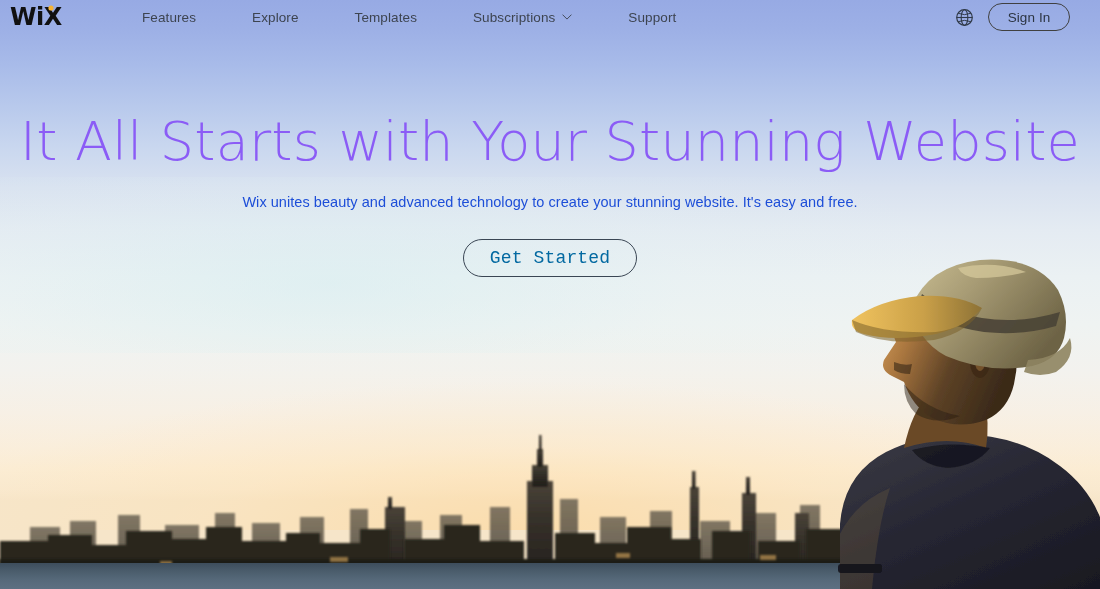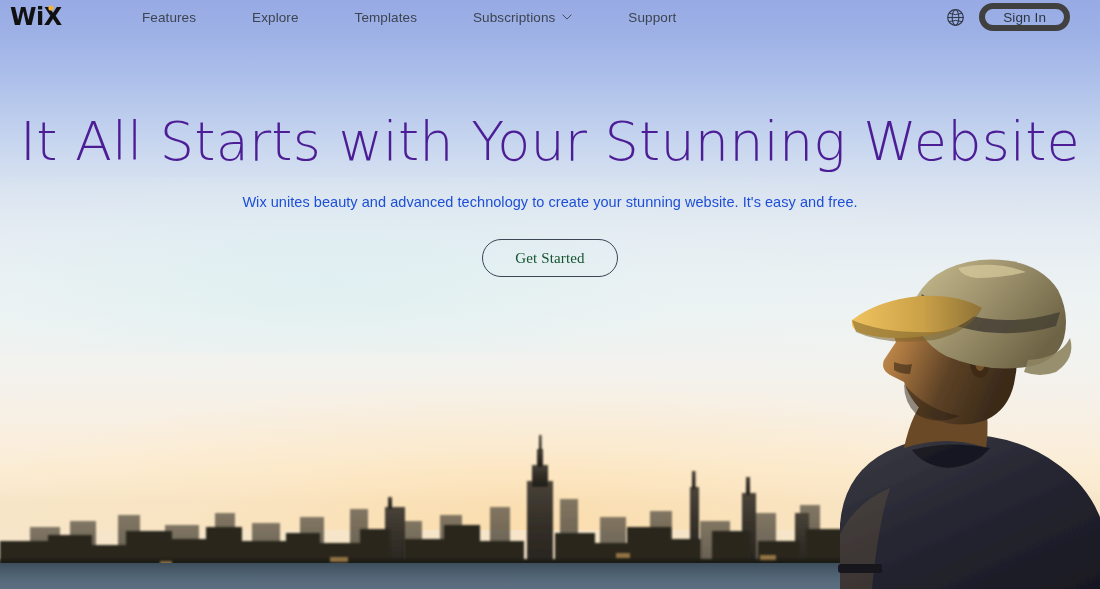--- a/index.html
+++ b/index.html
@@ -116,64 +116,64 @@
     margin-left:auto;
     display:flex; align-items:center; gap:14px;
   }
   .globe-btn { display:flex; align-items:center; cursor:pointer; }
   .globe-svg { display:block; width:19px; height:19px; }
 
   .signin-btn {
     display:flex; align-items:center; justify-content:center;
     min-width:82px; height:28px;
     padding:0 18px;
-    border:6px solid #404040;
+    border:1px solid #404040;
     border-radius:16px;
     background:transparent;
     color:#2c3542;
     font-size:13.5px;
     font-family:"Liberation Sans", sans-serif;
     cursor:pointer;
     letter-spacing:0.1px;
   }
 
   
   .hero {
     position:absolute; top:0; left:0; right:0;
     padding-top:112px;
     text-align:center;
     z-index:10;
   }
   .hero-title {
     font-size:54px;
     font-weight:200;
-    color:#4c1d95;
+    color:#8b5cf6;
     letter-spacing:0.2px;
     line-height:1.12;
     font-family:"DejaVu Sans", sans-serif;
     -webkit-font-smoothing:antialiased;
   }
   .hero-sub {
     margin-top:22px;
     font-size:14.5px;
     font-weight:400;
     color:#1d4ed8;
     letter-spacing:0.05px;
   }
   .hero-cta-row { margin-top:29px; display:flex; justify-content:center; }
   .cta-btn {
     display:inline-flex; align-items:center; justify-content:center;
     min-width:136px; height:38px;
     padding:0 26px;
     border:1px solid #3a4654;
     border-radius:20px;
     background:transparent;
-    color:#14532d;
-    font-size:15px;
-    font-family:Liberation Serif, serif;
+    color:#0369a1;
+    font-size:18px;
+    font-family:Liberation Mono, monospace;
     cursor:pointer;
     letter-spacing:0.15px;
   }
 </style>
 </head>
 <body>
 
 <div class="page">
 
   <div class="sky"></div>

